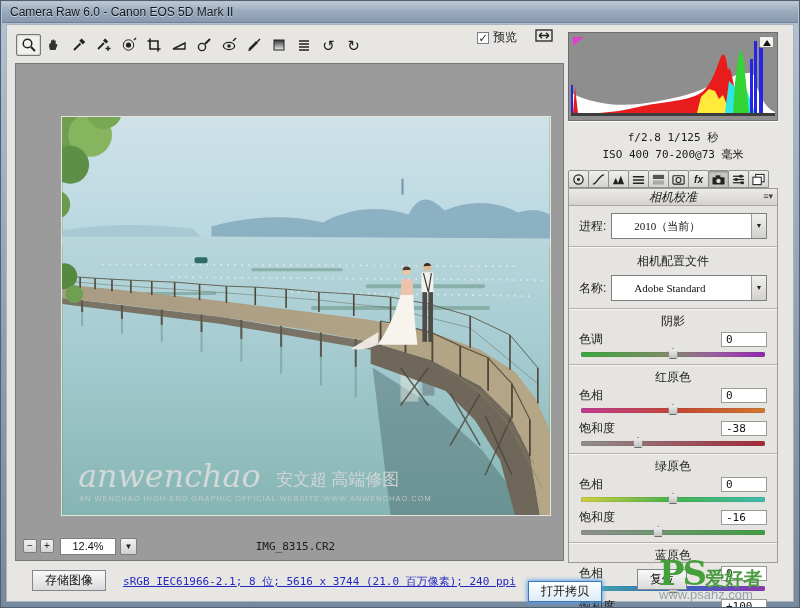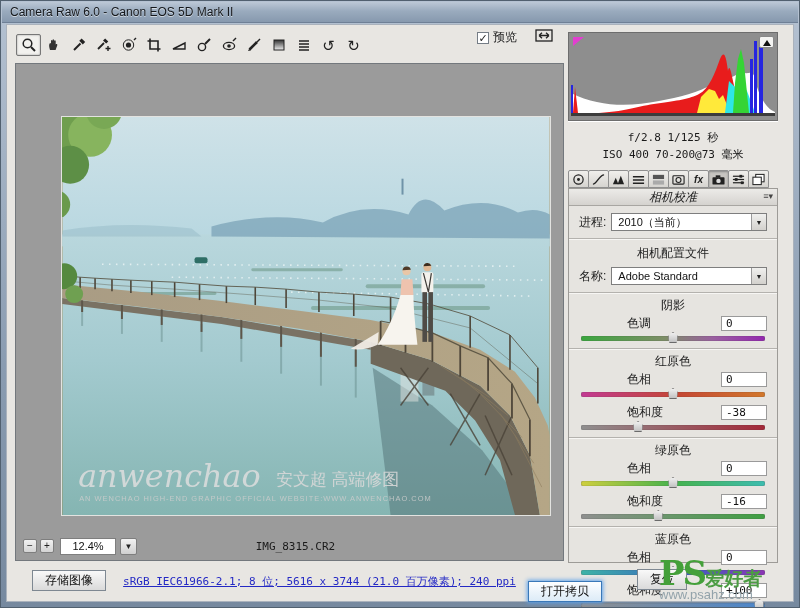--- a/index.html
+++ b/index.html
@@ -17,21 +17,21 @@
   .tool { width:25px; height:22px; display:flex; align-items:center; justify-content:center; color:#222; }
   .tool svg { display:block; }
   .tool.sel { background:#f2f1ee; border:1px solid #777; border-radius:2px; box-shadow:inset 0 0 2px #999; }
   .tool-glyph { font-size:15px; line-height:1; color:#222; }
   .preview-wrap { position:absolute; left:470px; top:3px; display:flex; align-items:center; gap:4px; }
   .checkbox { width:12px; height:12px; background:#fff; border:1px solid #757d86; font-size:11px; line-height:10px; text-align:center; color:#222; }
   .fs-toggle { margin-left:14px; }
 
   
   .canvas { position:absolute; left:8px; top:38px; width:549px; height:498px; background:#9b9b9b; border:1px solid #73787d; }
-  .photo { position:absolute; left:45px; top:52px; width:490px; height:400px; border:1px solid #e3e3e0; background:#a16207; }
+  .photo { position:absolute; left:45px; top:52px; width:490px; height:400px; border:1px solid #e3e3e0; background:#4d7c0f; }
   .photo svg { display:block; }
   .statusrow { position:absolute; left:0; right:0; top:470px; height:24px; display:flex; align-items:center; }
   .spin { width:14px; height:14px; margin-left:7px; background:linear-gradient(#f2f2f2,#d4d4d4); border:1px solid #7e7e7e; font-size:10px; line-height:12px; text-align:center; color:#222; border-radius:2px; }
   .spin + .spin { margin-left:3px; }
   .zoom-field { margin-left:6px; width:56px; height:17px; background:#fff; border:1px solid #7e7e7e; font-size:11px; text-align:center; line-height:15px; color:#111; }
   .zoom-arrow { margin-left:4px; width:17px; height:17px; background:linear-gradient(#f2f2f2,#d0d0d0); border:1px solid #7e7e7e; border-radius:2px; font-size:8px; line-height:15px; text-align:center; color:#222; }
   .filename { position:absolute; left:12px; right:0; text-align:center; font-size:11px; color:#1b1b1b; font-family:"DejaVu Sans Mono",monospace; }
 
   
   .rpanel { position:absolute; left:560px; top:5px; width:213px; height:534px; }
@@ -44,27 +44,27 @@
   .rgbcol { width:64px; padding:3px 0 0 10px; line-height:14px; border-right:1px solid #9a9a9a; }
   .expcol { flex:1; text-align:center; padding-top:6px; line-height:17px; }
   .tabs { position:absolute; left:1px; top:140px; width:210px; height:18px; display:flex; }
   .tab { width:21px; height:18px; border:1px solid #8f8f8f; border-radius:2px 2px 0 0; background:linear-gradient(#f0efec,#d6d4d0); margin-right:-1px; display:flex; align-items:center; justify-content:center; color:#222; }
   .tab.sel { background:#c7c5c1; box-shadow:inset 0 1px 2px #8a8a8a; }
   .panel { position:absolute; left:1px; top:158px; width:210px; height:375px; background:#e6e4e0; border:1px solid #9d9b97; }
   .panel-head { height:17px; background:linear-gradient(#ecebe8,#d5d3cf); border-bottom:1px solid #a8a6a2; display:flex; align-items:center; justify-content:center; position:relative; font-size:12px; color:#222;font-style:italic; }
   .panel-menu { position:absolute; right:4px; top:2px; font-size:9px; color:#444; }
   .prow { display:flex; align-items:center; gap:5px; margin:7px 10px 0 10px; }
   .plabel { font-size:12px; color:#222; white-space:nowrap; }
-  .select { flex:1; height:18px; background:#fff; border:1px solid #7e7e7e; display:flex; align-items:center; font-size:11px; color:#111; padding-left:6px; position:relative; font-family:Liberation Sans, sans-serif; }
+  .select { flex:1; height:26px; background:#fff; border:1px solid #7e7e7e; display:flex; align-items:center; font-size:11px; color:#111; padding-left:22px; position:relative; font-family:Liberation Serif, serif; }
   .sel-arrow { position:absolute; right:0; top:0; bottom:0; width:15px; background:linear-gradient(#f0f0ee,#d3d1cd); border-left:1px solid #9a9a9a; font-size:7px; display:flex; align-items:center; justify-content:center; color:#222; }
   .divider { height:2px; border-top:1px solid #b4b2ae; border-bottom:1px solid #f7f6f4; margin:7px 0 0 0; }
   .center-head { text-align:center; font-size:12px; color:#222; margin-top:5px; }
   .sec-head { text-align:center; font-size:12px; color:#222; margin-top:3px; }
   .srow { display:flex; justify-content:space-between; align-items:center; margin:1px 10px 0 10px; height:17px; }
-  .slabel { font-size:12px; color:#222;margin-left:48px; }
+  .slabel { font-size:12px; color:#222; }
   .sval { width:46px; height:15px; background:#fff; border:1px solid #9a9a9a; font-size:11px; line-height:13px; padding-left:4px; color:#111; font-family:"DejaVu Sans Mono",monospace; }
   .track { position:relative; height:5px; margin:4px 12px 7px 12px; border-radius:2px; box-shadow:inset 0 0 1px #444; }
   .thumb { position:absolute; top:-4px; width:11px; height:11px; transform:translateX(-50%); background:linear-gradient(#eee,#c2c2c2); border:1px solid #6a6a6a; clip-path:polygon(50% 0,100% 38%,82% 100%,18% 100%,0 38%); }
   .grad-tint { background:linear-gradient(to right,#3aa63e,#7d8e66 45%,#9a5fa0 72%,#9327ae); }
   .grad-red-hue { background:linear-gradient(to right,#c23a93,#c44634 52%,#d2782c); }
   .grad-red-sat { background:linear-gradient(to right,#8f8f8f,#a42838); }
   .grad-green-hue { background:linear-gradient(to right,#cfcf3e,#46b24c 50%,#3dbdb0); }
   .grad-green-sat { background:linear-gradient(to right,#8f8f8f,#3f9f42); }
   .grad-blue-hue { background:linear-gradient(to right,#3cb3a6,#3b62c2 55%,#8c35b4); }
   .grad-blue-sat { background:linear-gradient(to right,#8f8f8f,#4a86cc); }

